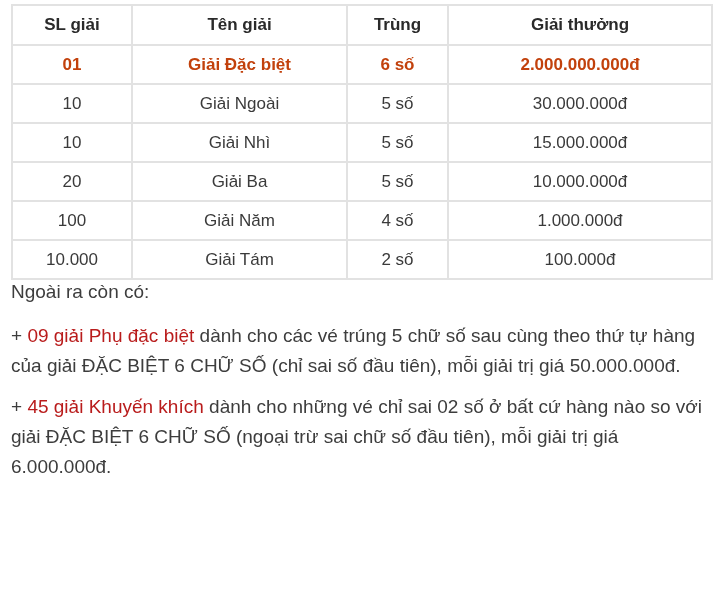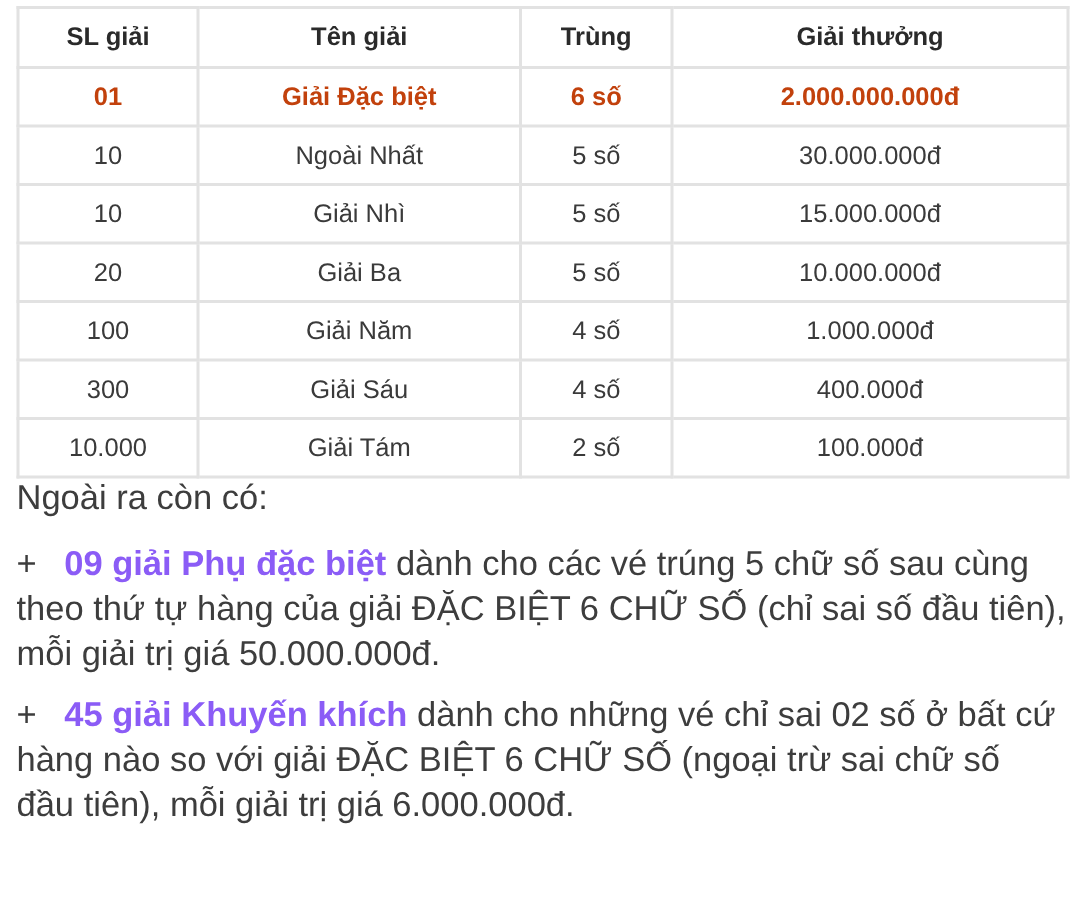--- a/index.html
+++ b/index.html
@@ -44,34 +44,34 @@
     font-weight: 700;
     color: #2a2a2a;
     height: 38px;
   }
   .prize-table tr.row-special td {
     font-weight: 700;
     color: #c2410c;
   }
   .notes {
     width: 700px;
-    font-size: 23px;
+    font-size: 19px;
     color: #3d3d3d;
   }
   .notes p { margin: 0; }
   .note-intro {
     margin-top: 28px;
     line-height: 24px;
   }
   .note-para {
     line-height: 30px;
   }
   .note-para.first  { margin-top: 17px; }
   .note-para.second { margin-top: 11px; }
-  .note-para strong { font-weight: 700; color: #8b5cf6; margin-left: 12px; }
+  .note-para strong { font-weight: 400; color: #b91c1c; }
 </style>
 </head>
 <body>
 
 <div class="page">
 
   <table class="prize-table">
     <colgroup>
       <col class="c-qty">
         <col class="c-name">
@@ -88,21 +88,21 @@
     </thead>
     <tbody>
       <tr class="row-special">
         <td>01</td>
         <td>Giải Đặc biệt</td>
         <td>6 số</td>
         <td>2.000.000.000đ</td>
       </tr>
       <tr>
         <td>10</td>
-        <td>Ngoài Nhất</td>
+        <td>Giải Ngoài</td>
         <td>5 số</td>
         <td>30.000.000đ</td>
       </tr>
       <tr>
         <td>10</td>
         <td>Giải Nhì</td>
         <td>5 số</td>
         <td>15.000.000đ</td>
       </tr>
       <tr>
@@ -111,26 +111,20 @@
         <td>5 số</td>
         <td>10.000.000đ</td>
       </tr>
       <tr>
         <td>100</td>
         <td>Giải Năm</td>
         <td>4 số</td>
         <td>1.000.000đ</td>
       </tr>
       <tr>
-        <td>300</td>
-        <td>Giải Sáu</td>
-        <td>4 số</td>
-        <td>400.000đ</td>
-      </tr>
-      <tr>
         <td>10.000</td>
         <td>Giải Tám</td>
         <td>2 số</td>
         <td>100.000đ</td>
       </tr>
     </tbody>
   </table>
 
   <div class="notes">
     <p class="note-intro">Ngoài ra còn có:</p>

